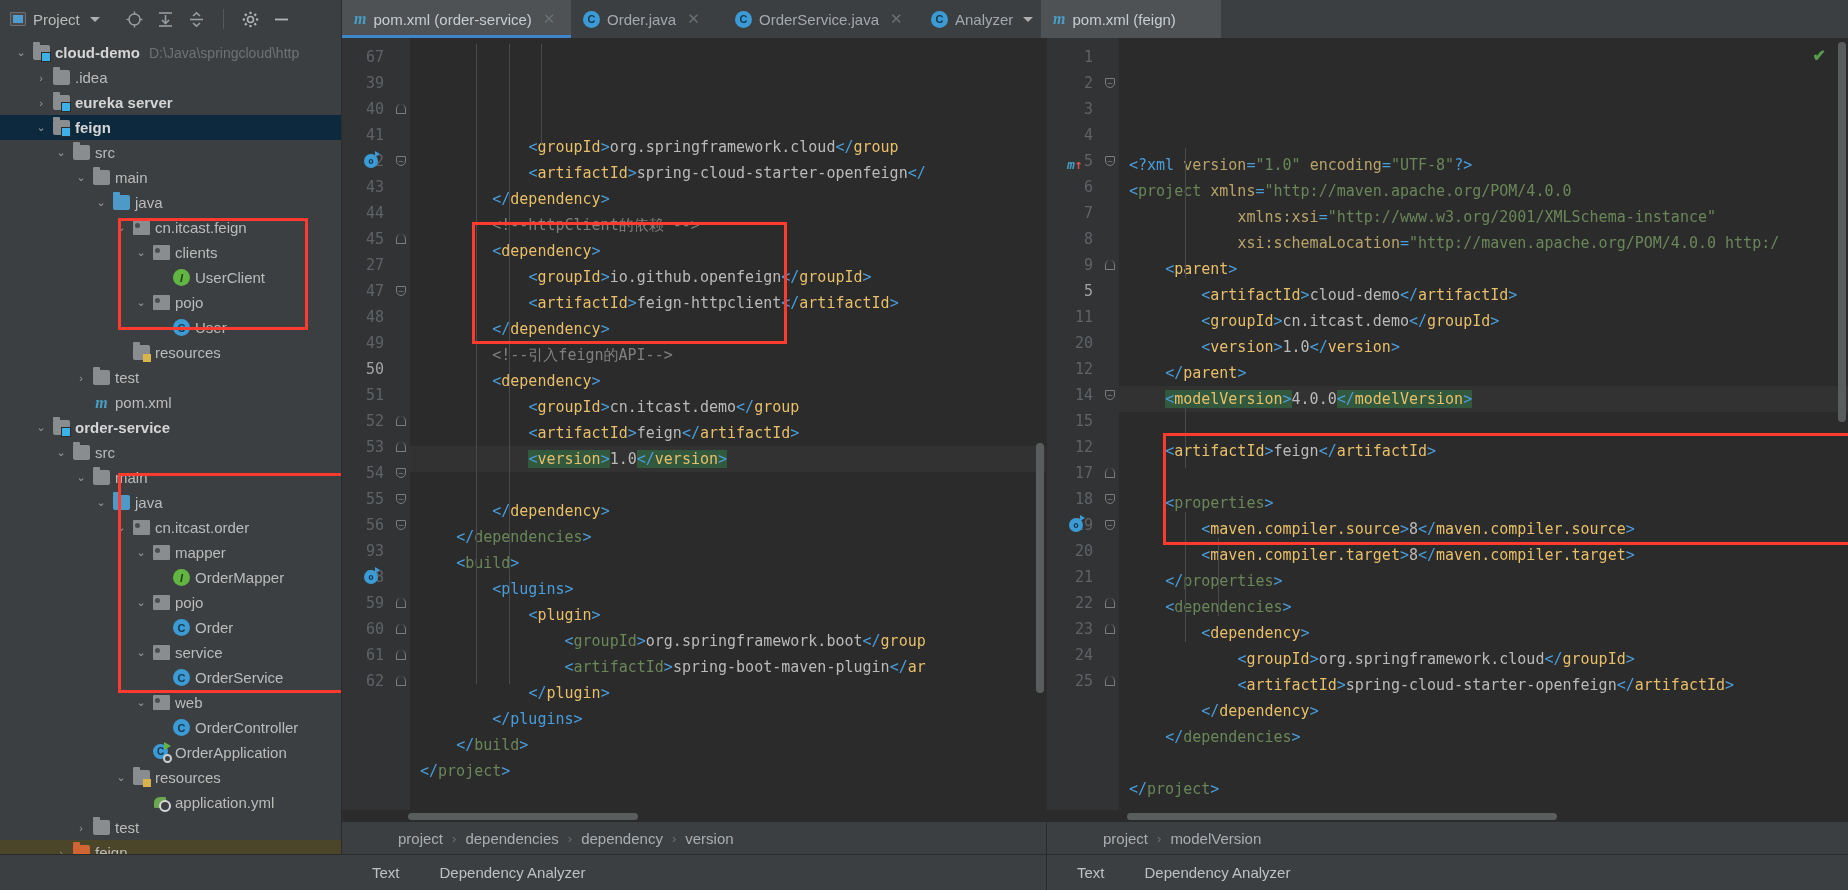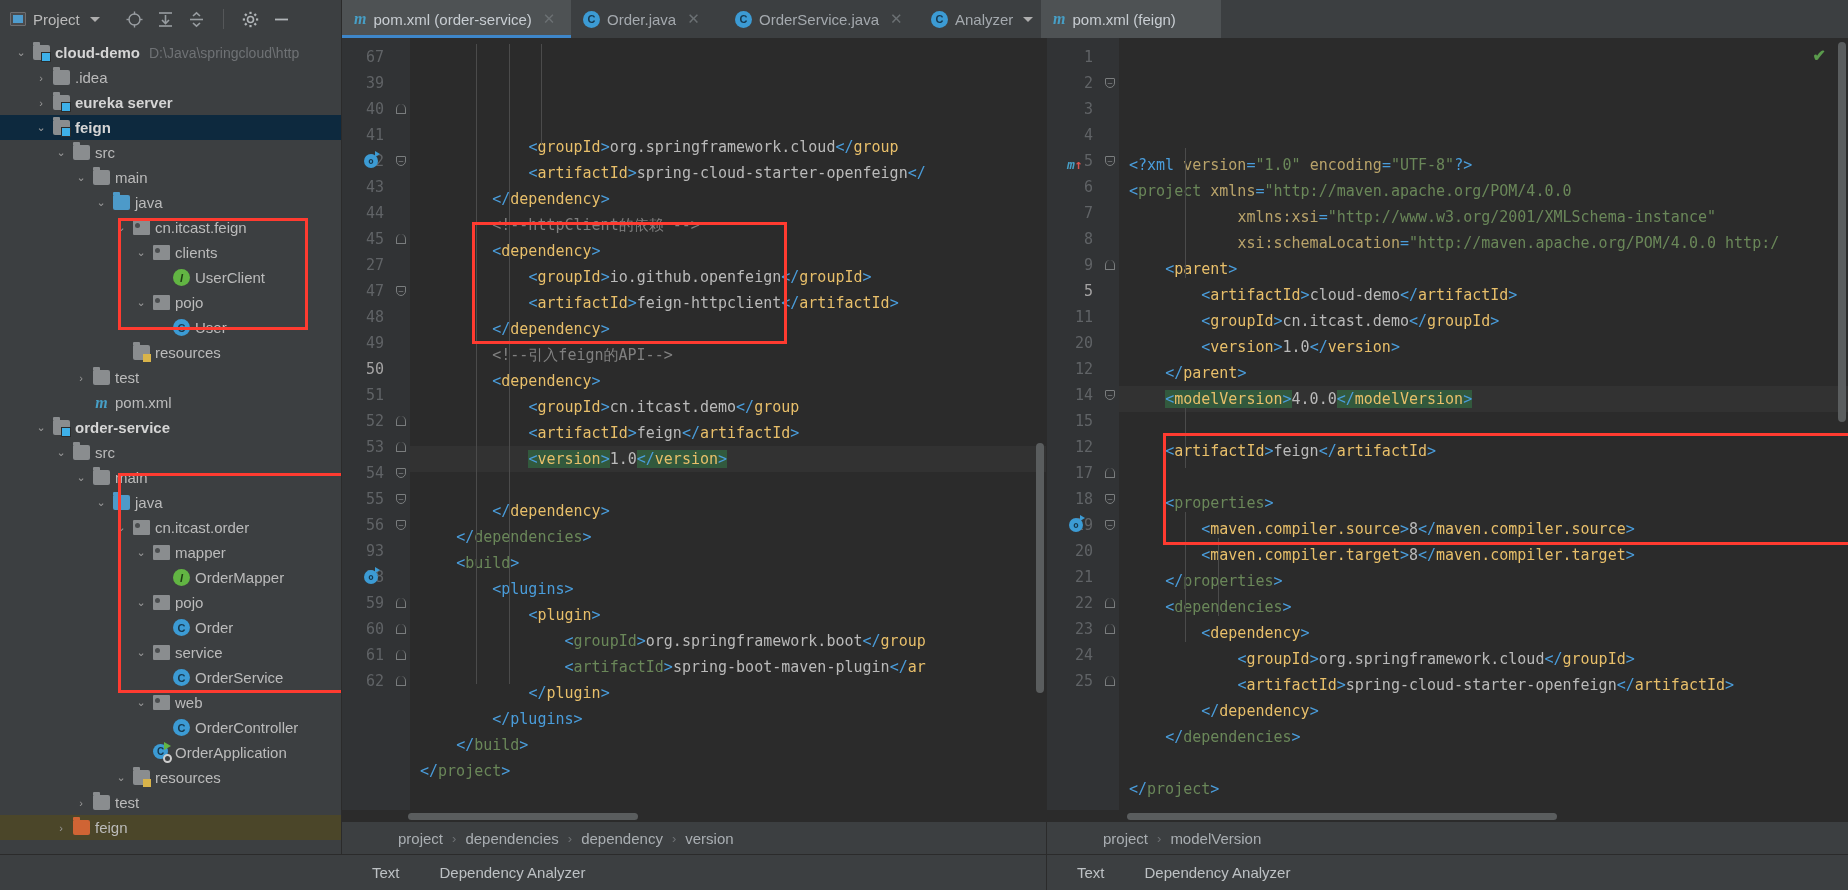--- a/index.html
+++ b/index.html
@@ -494,20 +494,27 @@
               <span class="sm"></span>
             </span>
             <span class="lbl">OrderApplication</span>
           </div>
           <div class="row">
             <span style="width:114px;flex:none"></span>
             <span class="arrow">⌄</span>
             <span style="width:5px;flex:none"></span>
             <span class="ic folder srcres"></span>
             <span class="lbl">resources</span>
+          </div>
+          <div class="row">
+            <span style="width:134px;flex:none"></span>
+            <span class="arrow"></span>
+            <span style="width:5px;flex:none"></span>
+            <span class="yml-ic"></span>
+            <span class="lbl">application.yml</span>
           </div>
           <div class="row">
             <span style="width:74px;flex:none"></span>
             <span class="arrow">›</span>
             <span style="width:5px;flex:none"></span>
             <span class="ic folder"></span>
             <span class="lbl">test</span>
           </div>
           <div class="row sel2">
             <span style="width:54px;flex:none"></span>

